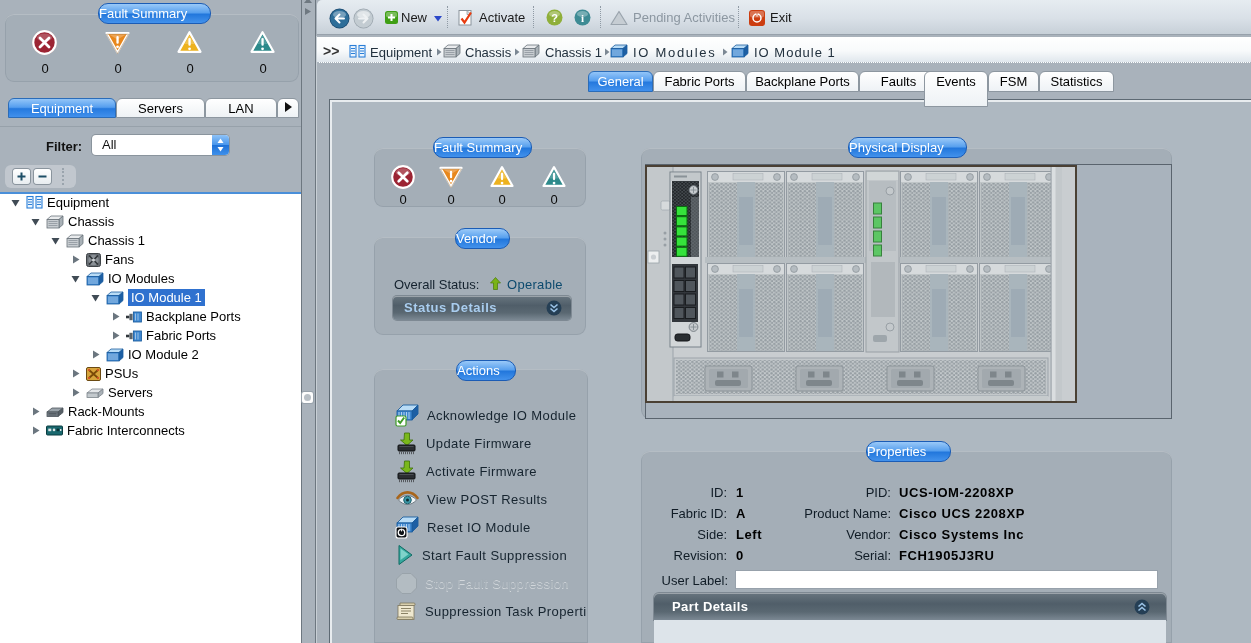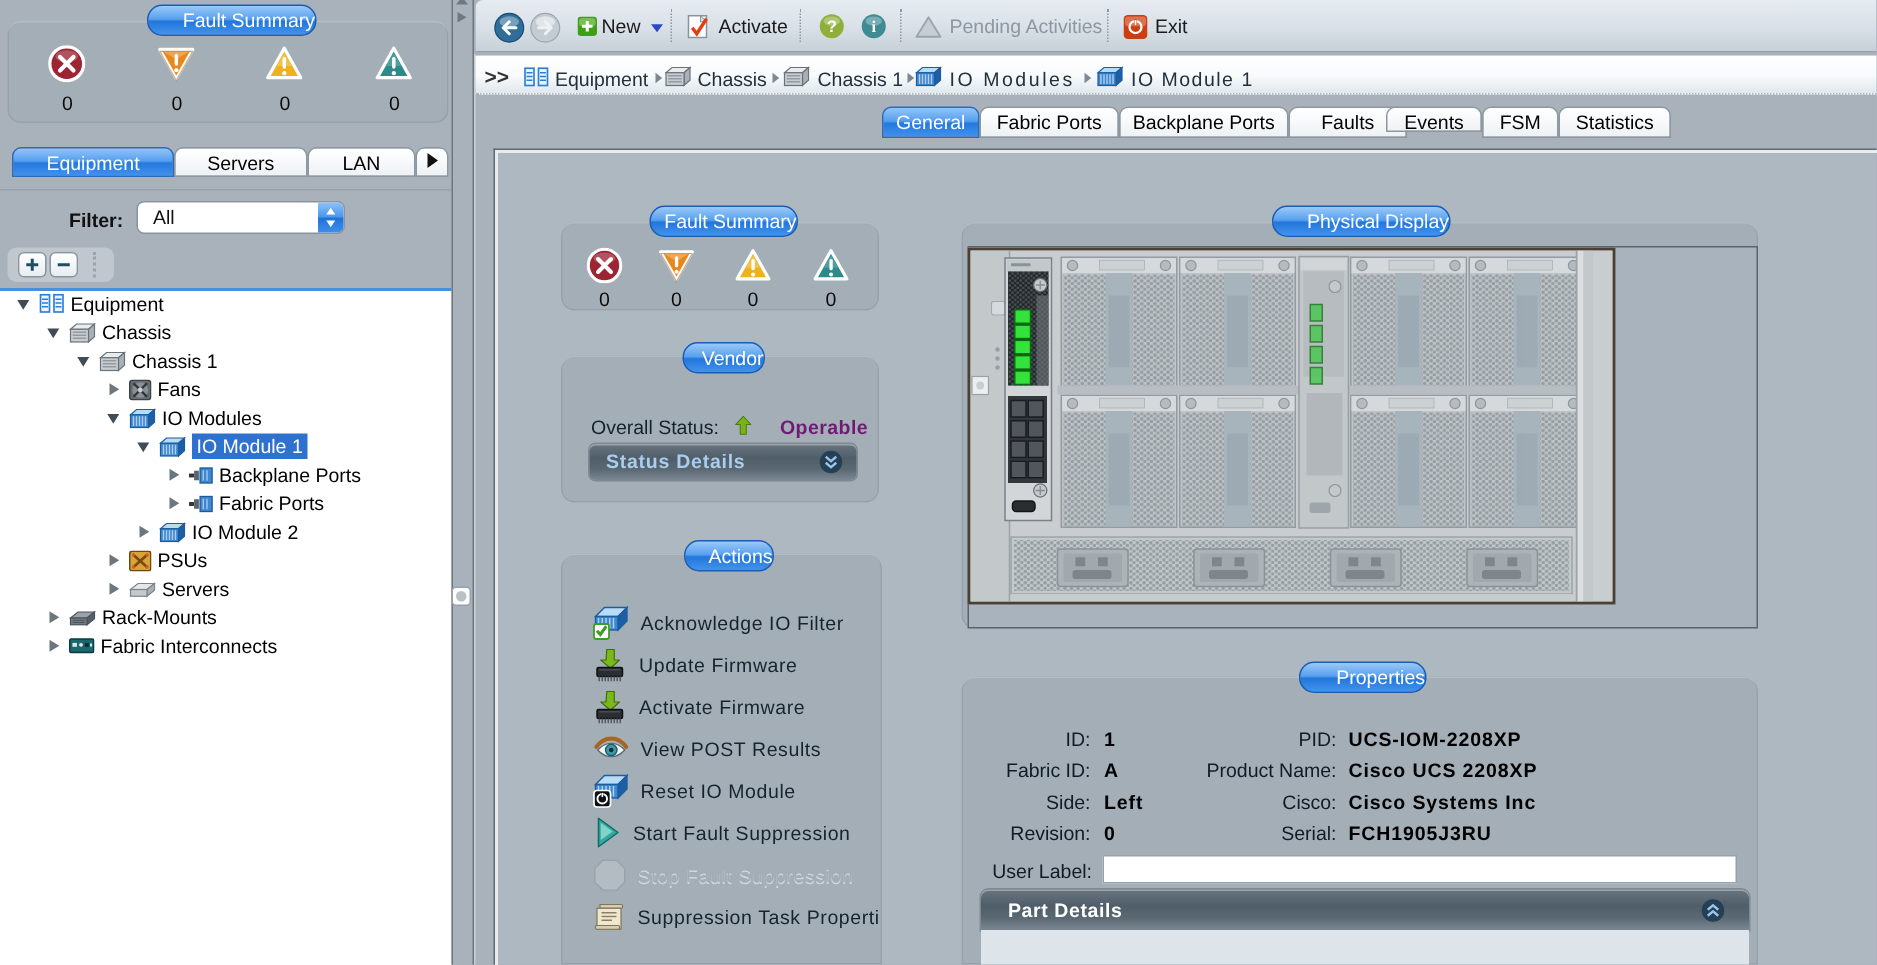--- a/index.html
+++ b/index.html
@@ -1,15 +1,15 @@
 <!DOCTYPE html>
 <html><head><meta charset="utf-8"><style>
 html,body{margin:0;padding:0;width:1251px;height:643px;overflow:hidden;background:#a9b2bb;font-family:"Liberation Sans",sans-serif}
 .a{position:absolute}
-.badge{position:absolute;height:17px;padding-top:2px;border-radius:10px;border:1px solid #1b5cb5;background:linear-gradient(180deg,#9ac9f8 0%,#58a0ee 46%,#2277dc 54%,#4392ec 100%);color:#fff;font-size:13px;text-align:right;z-index:5}
+.badge{position:absolute;height:17px;padding-top:2px;border-radius:10px;border:1px solid #1b5cb5;background:linear-gradient(180deg,#9ac9f8 0%,#58a0ee 46%,#2277dc 54%,#4392ec 100%);color:#fff;font-size:13px;text-align:left;z-index:5}
 .gbox{position:absolute;background:#a4aeb7;border-radius:9px;box-shadow:inset 0 1px 0 rgba(255,255,255,.3),inset 0 0 0 1px rgba(125,138,150,.35)}
 .cnt{position:absolute;width:26px;text-align:center;font-size:13px;color:#0a0a0a}
 .tab{position:absolute;box-sizing:border-box;background:linear-gradient(#ffffff,#eef2f5);border:1px solid #8d97a0;border-radius:6px 6px 0 0;font-size:13px;color:#000;text-align:center;z-index:3}
 .tab.on{background:linear-gradient(180deg,#93c5f8 0%,#559eef 46%,#2579de 54%,#4190ec 100%);color:#fff;border-color:#2b6cb8}
 .tr{position:absolute;height:19px;display:flex;align-items:center;font-size:13px;color:#000;white-space:nowrap}
 .ar{flex:0 0 17px;display:flex;justify-content:center;align-items:center}
 .tr svg{margin-right:4px;flex:0 0 auto}
 .act{position:absolute;height:26px;display:flex;align-items:center;font-size:13px;letter-spacing:.4px;color:#16242f;white-space:nowrap}
 .act svg{margin-right:7px;flex:0 0 auto}
 .dis{color:#a3adb5;text-shadow:0 1px 0 rgba(255,255,255,.5)}
@@ -385,21 +385,21 @@
         <rect x="1" y="4.5" width="12" height="8.5" fill="#3e88d1" stroke="#1c5d9e" stroke-width=".8"></rect>
         <path d="M3 5.5v6.5M5 5.5v6.5M7 5.5v6.5M9 5.5v6.5M11 5.5v6.5" stroke="rgba(255,255,255,.6)" stroke-width=".9"></path>
       </svg></div>
 <div class="bct" style="left:754px;top:45px;letter-spacing:1px">IO Module 1</div>
   </div>
 <div id="MTABS">
     <div class="tab on" style="left:588px;top:71px;width:65px;height:21px;line-height:20px">General</div>
 <div class="tab" style="left:653px;top:71px;width:93px;height:21px;line-height:20px">Fabric Ports</div>
 <div class="tab" style="left:746px;top:71px;width:113px;height:21px;line-height:20px">Backplane Ports</div>
 <div class="tab" style="left:859px;top:71px;width:79px;height:21px;line-height:20px">Faults</div>
-<div class="tab" style="left:924px;top:71px;width:64px;height:17px;line-height:20px">Events</div>
+<div class="tab" style="left:924px;top:71px;width:64px;height:36px;line-height:20px">Events</div>
 <div class="tab" style="left:988px;top:71px;width:51px;height:21px;line-height:20px">FSM</div>
 <div class="tab" style="left:1039px;top:71px;width:75px;height:21px;line-height:20px">Statistics</div>
   </div>
 <div class="a" style="left:329px;top:99px;width:922px;height:544px;background:#aeb8c1;border-top:1px solid #5d6973;border-left:1px solid #5d6973;box-sizing:border-box;box-shadow:inset 2px 2px 0 #e8ecef"></div>
 <div id="CENTER">
     <div class="gbox" style="left:374px;top:148px;width:212px;height:59px"></div>
 <div class="badge" style="left:433px;top:137px;width:97px">Fault Summary</div>
 <svg class="a" style="left:391px;top:165px" width="24" height="24" viewBox="0 0 25 25">
       <circle cx="12.5" cy="12.5" r="12.2" fill="#8a5050"></circle>
       <circle cx="12.5" cy="12.5" r="11.3" fill="#9c2433" stroke="#fff" stroke-width="2.2"></circle>
@@ -428,40 +428,40 @@
 <div class="cnt" style="left:390px;top:192px">0</div>
 <div class="cnt" style="left:438px;top:192px">0</div>
 <div class="cnt" style="left:489px;top:192px">0</div>
 <div class="cnt" style="left:541px;top:192px">0</div>
 <div class="gbox" style="left:374px;top:237px;width:212px;height:98px"></div>
 <div class="badge" style="left:455px;top:228px;width:53px">Vendor</div>
 <div class="a" style="left:394px;top:277px;font-size:13px;color:#14222e">Overall Status: </div>
 <svg class="a" style="left:490px;top:277px" width="11" height="13" viewBox="0 0 11 13">
       <path d="M5.5 0.5 L10.5 6 H7.5 V12.5 H3.5 V6 H0.5 Z" fill="#7ab317" stroke="#4a7a0a" stroke-width=".7"></path>
     </svg>
-<div class="a" style="left:520px;top:277px;font-size:13px;font-weight:bold;color:#701a75;letter-spacing:.3px">Operable</div>
+<div class="a" style="left:507px;top:277px;font-size:13px;font-weight:normal;color:#0c4a6e;letter-spacing:.3px">Operable</div>
 <div class="dbar" style="left:393px;top:296px;width:178px;height:24px">
       <div class="a" style="left:11px;top:4px;font-size:13px;font-weight:bold;letter-spacing:.5px;color:#a9cdef">Status Details</div>
       <svg class="a" style="left:153px;top:4px" width="16" height="16" viewBox="0 0 16 16">
         <circle cx="8" cy="8" r="7.5" fill="#253f55"></circle>
         <path d="M4.5 4.5 L8 7.5 L11.5 4.5 M4.5 8.5 L8 11.5 L11.5 8.5" stroke="#9cc4e8" stroke-width="1.6" fill="none"></path>
       </svg>
     </div>
 <div class="gbox" style="left:374px;top:369px;width:214px;height:274px;border-radius:9px 9px 0 0"></div>
 <div class="badge" style="left:456px;top:360px;width:58px">Actions</div>
 <div class="act" style="left:395px;top:402px">
       <svg width="25" height="24" viewBox="0 0 25 24">
         <path d="M2 8 L8 2 L23 2 L17 8 Z" fill="#b9dcf6" stroke="#1c5d9e" stroke-width=".9"></path>
         <path d="M17 8 L23 2 L23 11 L17 17 Z" fill="#1d5fa4" stroke="#1c5d9e" stroke-width=".9"></path>
         <rect x="2" y="8" width="15" height="9" fill="#3e88d1" stroke="#1c5d9e" stroke-width=".9"></rect>
         <path d="M4 9v7M6.5 9v7M9 9v7M11.5 9v7M14 9v7" stroke="rgba(255,255,255,.6)" stroke-width="1"></path>
         <rect x="1" y="13" width="10" height="10" rx="1.5" fill="#fff" stroke="#3f9b28" stroke-width="1.2"></rect>
         <path d="M3 17.5 L5.2 20 L9.2 14.5" stroke="#3f9b28" stroke-width="2" fill="none"></path>
       </svg>
-      <span>Acknowledge IO Filter</span>
+      <span>Acknowledge IO Module</span>
     </div>
 <div class="act" style="left:395px;top:430px">
       <svg width="24" height="23" viewBox="0 0 24 23">
         <path d="M9.5 1 h5 v7 h3.5 L12 13.5 5.5 8 H9 Z" fill="#7ab81b" stroke="#3e7008" stroke-width=".8" stroke-linejoin="round"></path>
         <rect x="3" y="13" width="17" height="6" rx="1" fill="#2a2d31" stroke="#0f1214"></rect>
         <path d="M4.5 19v3.2M6.5 19v3.2M8.5 19v3.2M10.5 19v3.2M12.5 19v3.2M14.5 19v3.2M16.5 19v3.2M18.5 19v3.2" stroke="#55595e" stroke-width="1"></path>
         <path d="M4.5 14.5h14" stroke="#4a4e53" stroke-width="1"></path>
       </svg>
       <span>Update Firmware</span>
     </div>
@@ -648,21 +648,21 @@
 <div class="pl" style="left:587px;top:506px;width:140px">Fabric ID:</div>
 <div class="pv" style="left:736px;top:506px">A</div>
 <div class="pl" style="left:587px;top:527px;width:140px">Side:</div>
 <div class="pv" style="left:736px;top:527px">Left</div>
 <div class="pl" style="left:587px;top:548px;width:140px">Revision:</div>
 <div class="pv" style="left:736px;top:548px">0</div>
 <div class="pl" style="left:751px;top:485px;width:140px">PID:</div>
 <div class="pv" style="left:899px;top:485px">UCS-IOM-2208XP</div>
 <div class="pl" style="left:751px;top:506px;width:140px">Product Name:</div>
 <div class="pv" style="left:899px;top:506px">Cisco UCS 2208XP</div>
-<div class="pl" style="left:751px;top:527px;width:140px">Cisco:</div>
+<div class="pl" style="left:751px;top:527px;width:140px">Vendor:</div>
 <div class="pv" style="left:899px;top:527px">Cisco Systems Inc</div>
 <div class="pl" style="left:751px;top:548px;width:140px">Serial:</div>
 <div class="pv" style="left:899px;top:548px">FCH1905J3RU</div>
 <div class="pl" style="left:588px;top:573px;width:140px">User Label:</div>
 <div class="a" style="left:735px;top:570px;width:421px;height:17px;background:#fff;border:1px solid #97a1ab"></div>
 <div class="dbar" style="left:654px;top:593px;width:512px;height:27px;border-radius:5px 5px 0 0">
       <div class="a" style="left:18px;top:6px;font-size:13px;font-weight:bold;letter-spacing:.4px;color:#fff">Part Details</div>
       <svg class="a" style="left:480px;top:6px" width="16" height="16" viewBox="0 0 16 16">
         <circle cx="8" cy="8" r="7.5" fill="#253f55"></circle>
         <path d="M4.5 7.5 L8 4.5 L11.5 7.5 M4.5 11.5 L8 8.5 L11.5 11.5" stroke="#9cc4e8" stroke-width="1.6" fill="none"></path>

